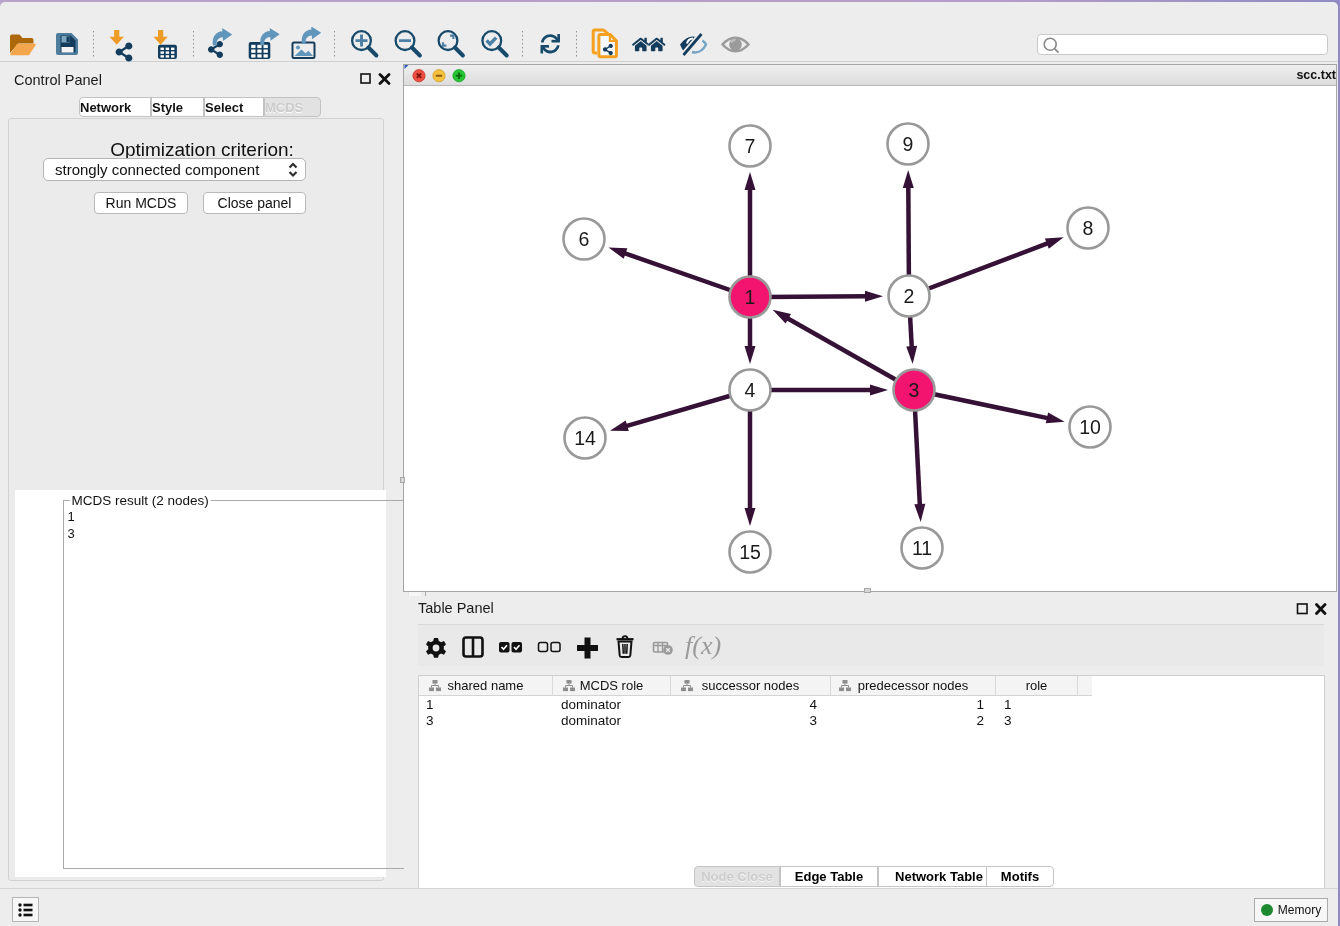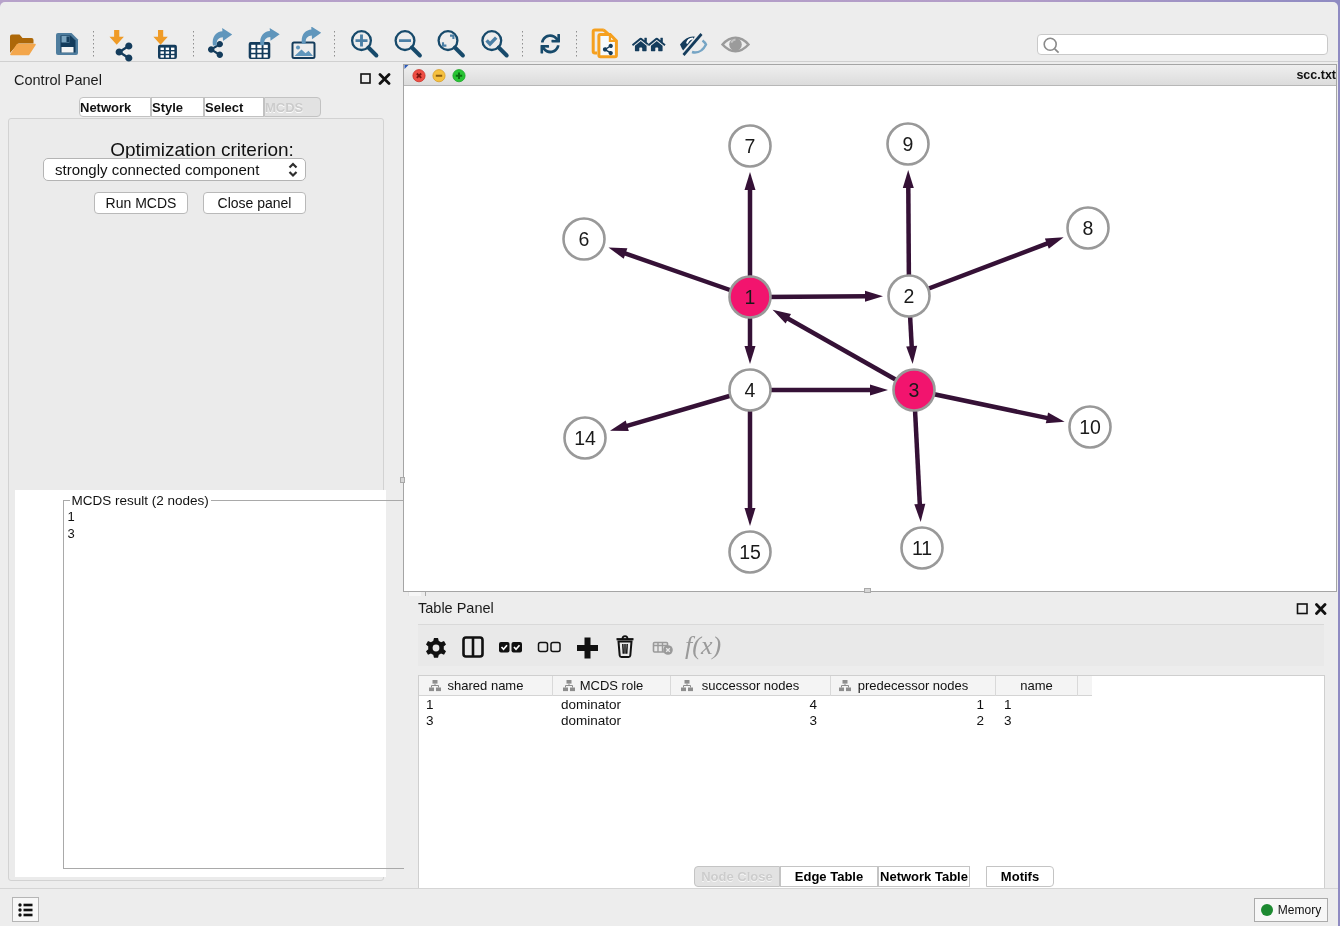--- a/index.html
+++ b/index.html
@@ -297,21 +297,21 @@
 
         <text x="267" y="29" font-family="Liberation Serif, serif" font-style="italic" font-size="26" fill="#9a9a9a">f(x)</text>
       </svg>
     </div>
     <div id="tp-table">
       <div id="thead">
         <div class="th" style="left:0; width:134px;">shared name</div>
         <div class="th" style="left:134px; width:118px;">MCDS role</div>
         <div class="th" style="left:252px; width:160px;">successor nodes</div>
         <div class="th" style="left:412px; width:165px;">predecessor nodes</div>
-        <div class="th" style="left:577px; width:82px;">name</div>
+        <div class="th" style="left:577px; width:82px;">role</div>
         <svg style="position:absolute;left:0;top:0;pointer-events:none;" width="659" height="20" viewBox="0 0 659 20">
           <g fill="#8d8d8d">
             <g transform="translate(10,4)">
                 <rect x="3.5" y="0" width="5" height="3.6"></rect>
                 <rect x="0" y="7.5" width="5" height="3.6"></rect>
                 <rect x="7" y="7.5" width="5" height="3.6"></rect>
                 <path d="M6,3.6 v2 M2.5,7.5 v-2 h7 v2" stroke="#8d8d8d" fill="none"></path>
               </g>
             <g transform="translate(144,4)">
                 <rect x="3.5" y="0" width="5" height="3.6"></rect>
@@ -343,21 +343,21 @@
         <div class="td" style="left:7px; top:36.5px;">3</div>
         <div class="td" style="left:142px; top:36.5px;">dominator</div>
         <div class="td" style="left:252px; top:36.5px; width:146px; text-align:right;">3</div>
         <div class="td" style="left:412px; top:36.5px; width:153px; text-align:right;">2</div>
         <div class="td" style="left:585px; top:36.5px;">3</div>
       </div>
     </div>
     <div class="btabs" style="left:290px;">
       <div class="btab" style="left:0; width:86px; background:#e2e2e2; color:#cccccc; border-radius:4px 0 0 4px; text-shadow:0 1px 0 #f8f8f8;">Node Close</div>
       <div class="btab" style="left:86px; width:98px;">Edge Table</div>
-      <div class="btab" style="left:184px; width:92px;">Network Table</div>
+      <div class="btab" style="left:184px; width:122px;">Network Table</div>
       <div class="btab" style="left:292px; width:68px; border-radius:0 4px 4px 0;">Motifs</div>
     </div>
   </div>
   <div id="statusbar">
     <div id="listbtn"><svg width="25" height="24" viewBox="0 0 25 24">
       <g fill="#111">
             <circle cx="7" cy="7" r="1.7"></circle>
             <circle cx="7" cy="12" r="1.7"></circle>
             <circle cx="7" cy="17" r="1.7"></circle>
       <rect x="10.5" y="5.7" width="9" height="2.6"></rect>

